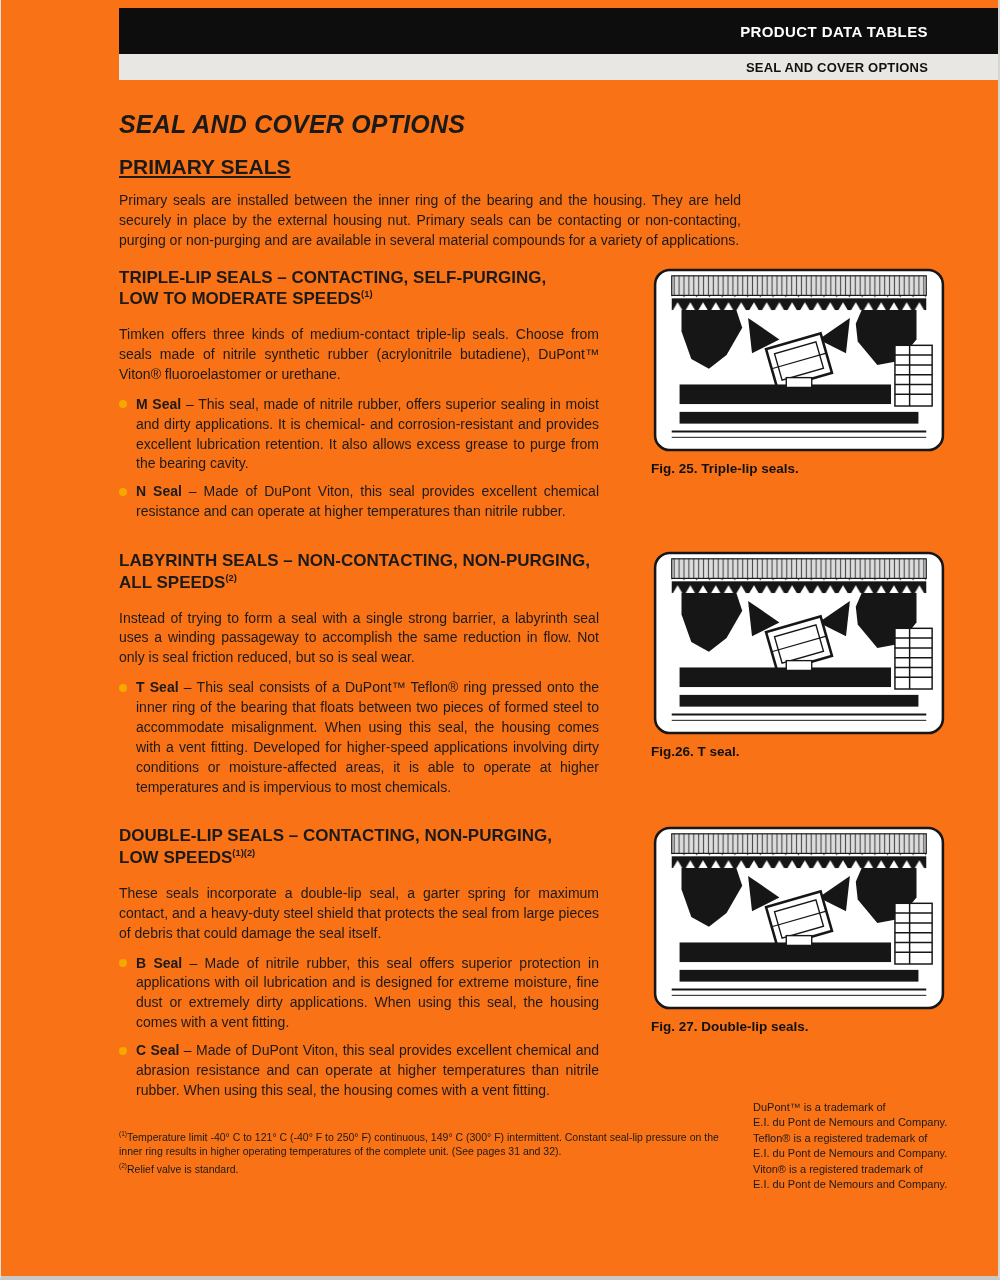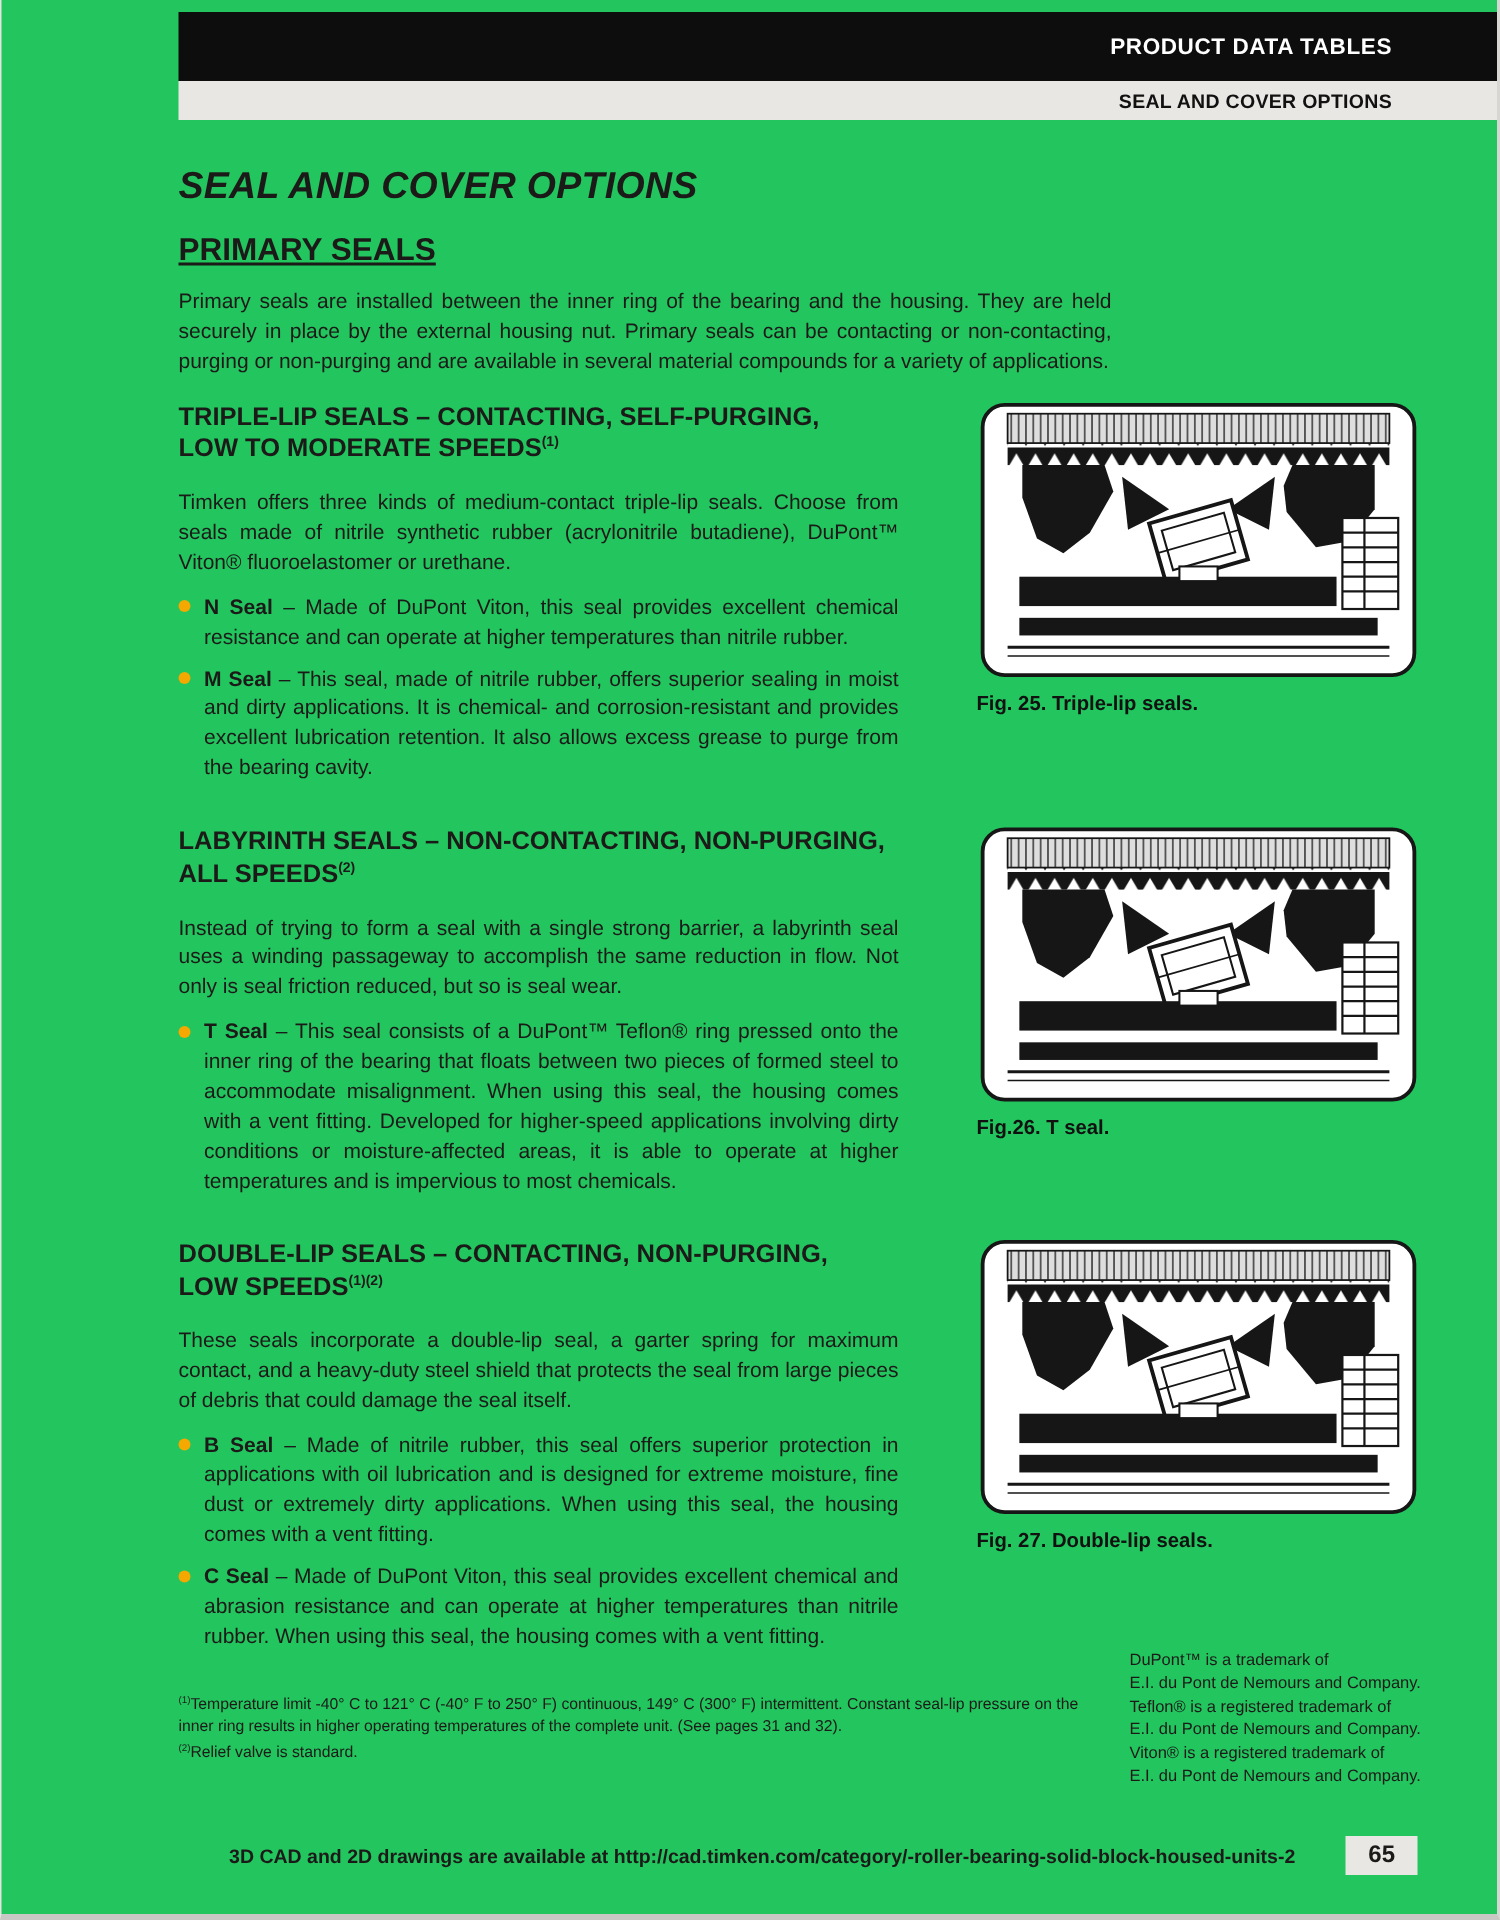--- a/index.html
+++ b/index.html
@@ -2,21 +2,21 @@
 <html style="--accent: #f5a800;"><head>
 <meta charset="utf-8">
 <style>
   :root { --accent: #f5a800; --ink: #1c1a19; }
   * { box-sizing: border-box; }
   html, body { margin: 0; padding: 0; background: #ffffff; }
   .page {
     position: relative;
     width: 1000px;
     height: 1280px;
-    background: #22c55e;
+    background: #f97316;
     font-family: "Liberation Sans", sans-serif;
     color: var(--ink);
     overflow: hidden;
     border-left: 1px solid #e6e4e0;
     border-right: 2px solid #d8d6d2;
     border-bottom: 4px solid #cac8c4;
   }
   
   .bar-black {
     position: absolute; left: 118px; right: 0; top: 8px; height: 46px;
@@ -92,22 +92,22 @@
   <div class="content">
     <h1 class="page-title">SEAL AND COVER OPTIONS</h1>
     <h2 class="page-subtitle">PRIMARY SEALS</h2>
     <p class="intro">Primary seals are installed between the inner ring of the bearing and the housing. They are held securely in place by the external housing nut. Primary seals can be contacting or non-contacting, purging or non-purging and are available in several material compounds for a variety of applications.</p>
 
     <div class="sec">
       <div class="sec-text">
         <h3 class="sec-heading"><span>TRIPLE-LIP SEALS – CONTACTING, SELF-PURGING,</span><br><span>LOW TO MODERATE SPEEDS</span><sup>(1)</sup></h3>
         <p class="body">Timken offers three kinds of medium-contact triple-lip seals. Choose from seals made of nitrile synthetic rubber (acrylonitrile butadiene), DuPont™ Viton® fluoroelastomer or urethane.</p>
         <ul class="bullets">
+          <li><span class="dot"></span><span class="b">M Seal</span> <span>– This seal, made of nitrile rubber, offers superior sealing in moist and dirty applications. It is chemical- and corrosion-resistant and provides excellent lubrication retention. It also allows excess grease to purge from the bearing cavity.</span></li>
           <li><span class="dot"></span><span class="b">N Seal</span> <span>– Made of DuPont Viton, this seal provides excellent chemical resistance and can operate at higher temperatures than nitrile rubber.</span></li>
-          <li><span class="dot"></span><span class="b">M Seal</span> <span>– This seal, made of nitrile rubber, offers superior sealing in moist and dirty applications. It is chemical- and corrosion-resistant and provides excellent lubrication retention. It also allows excess grease to purge from the bearing cavity.</span></li>
         </ul>
       </div>
       <figure class="fig">
         <div class="fig-art">
 <svg viewBox="0 0 300 190" width="100%" height="100%" role="img" aria-hidden="true">
   <defs>
     <pattern id="hv0" patternUnits="userSpaceOnUse" width="5" height="5">
       <rect width="5" height="5" fill="#dedede"></rect>
       <line x1="2.5" y1="0" x2="2.5" y2="5" stroke="#4e4e4e" stroke-width="1.2"></line>
     </pattern>
@@ -257,18 +257,14 @@
 
   <div class="trademarks">
     <div>DuPont™ is a trademark of</div>
     <div>E.I. du Pont de Nemours and Company.</div>
     <div>Teflon® is a registered trademark of</div>
     <div>E.I. du Pont de Nemours and Company.</div>
     <div>Viton® is a registered trademark of</div>
     <div>E.I. du Pont de Nemours and Company.</div>
   </div>
 
-  <div class="footer">
-    <div class="footer-text">3D CAD and 2D drawings are available at http://cad.timken.com/category/-roller-bearing-solid-block-housed-units-2</div>
-    <div class="page-num">65</div>
-  </div>
 
 </div>
 
 </body></html>

